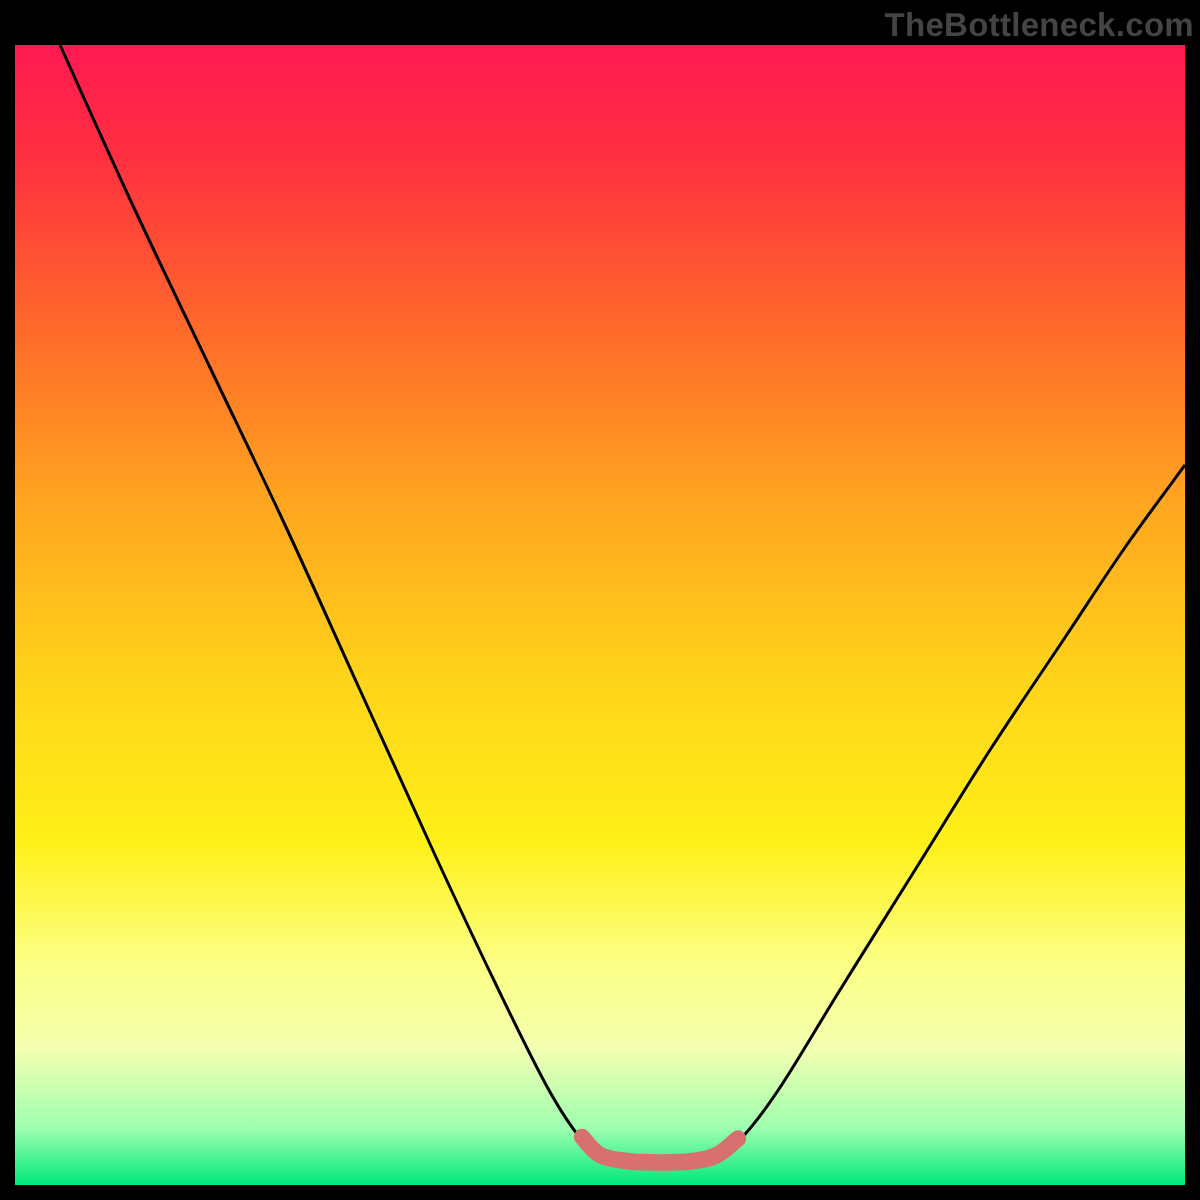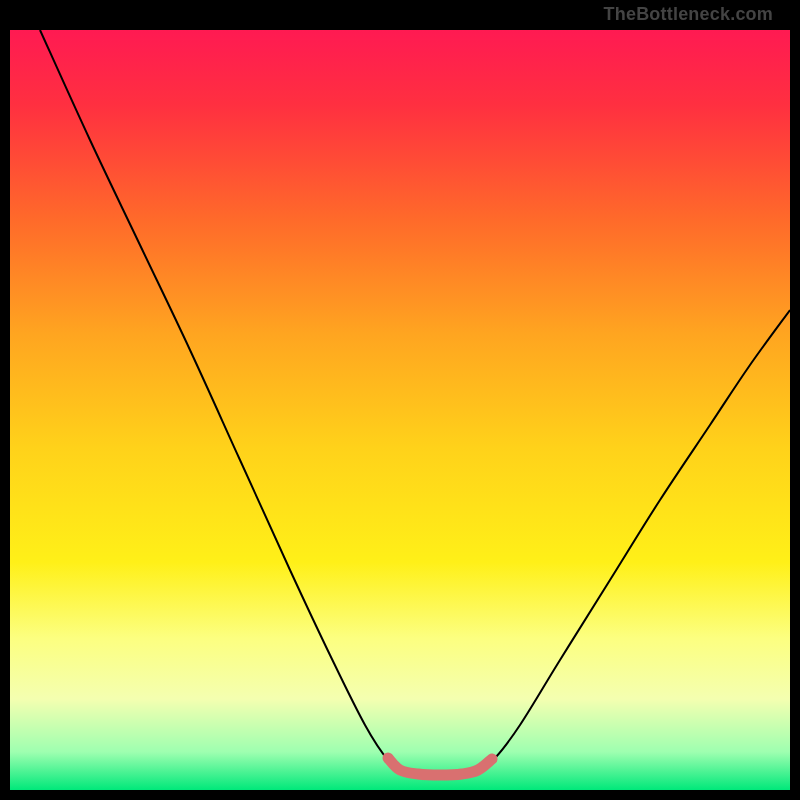--- a/index.html
+++ b/index.html
@@ -12,23 +12,23 @@
   }
   .chart-container {
     position: relative;
     width: 800px;
     height: 800px;
     background: #000;
   }
   .watermark {
     position: absolute;
     top: 4px;
-    right: 27px;
+    right: 4px;
     color: #444;
-    font-size: 18px;
+    font-size: 22px;
     font-weight: bold;
     letter-spacing: 0.2px;
     z-index: 10;
   }
   .plot-area {
     position: absolute;
     left: 10px;
     top: 30px;
     width: 780px;
     height: 760px;

